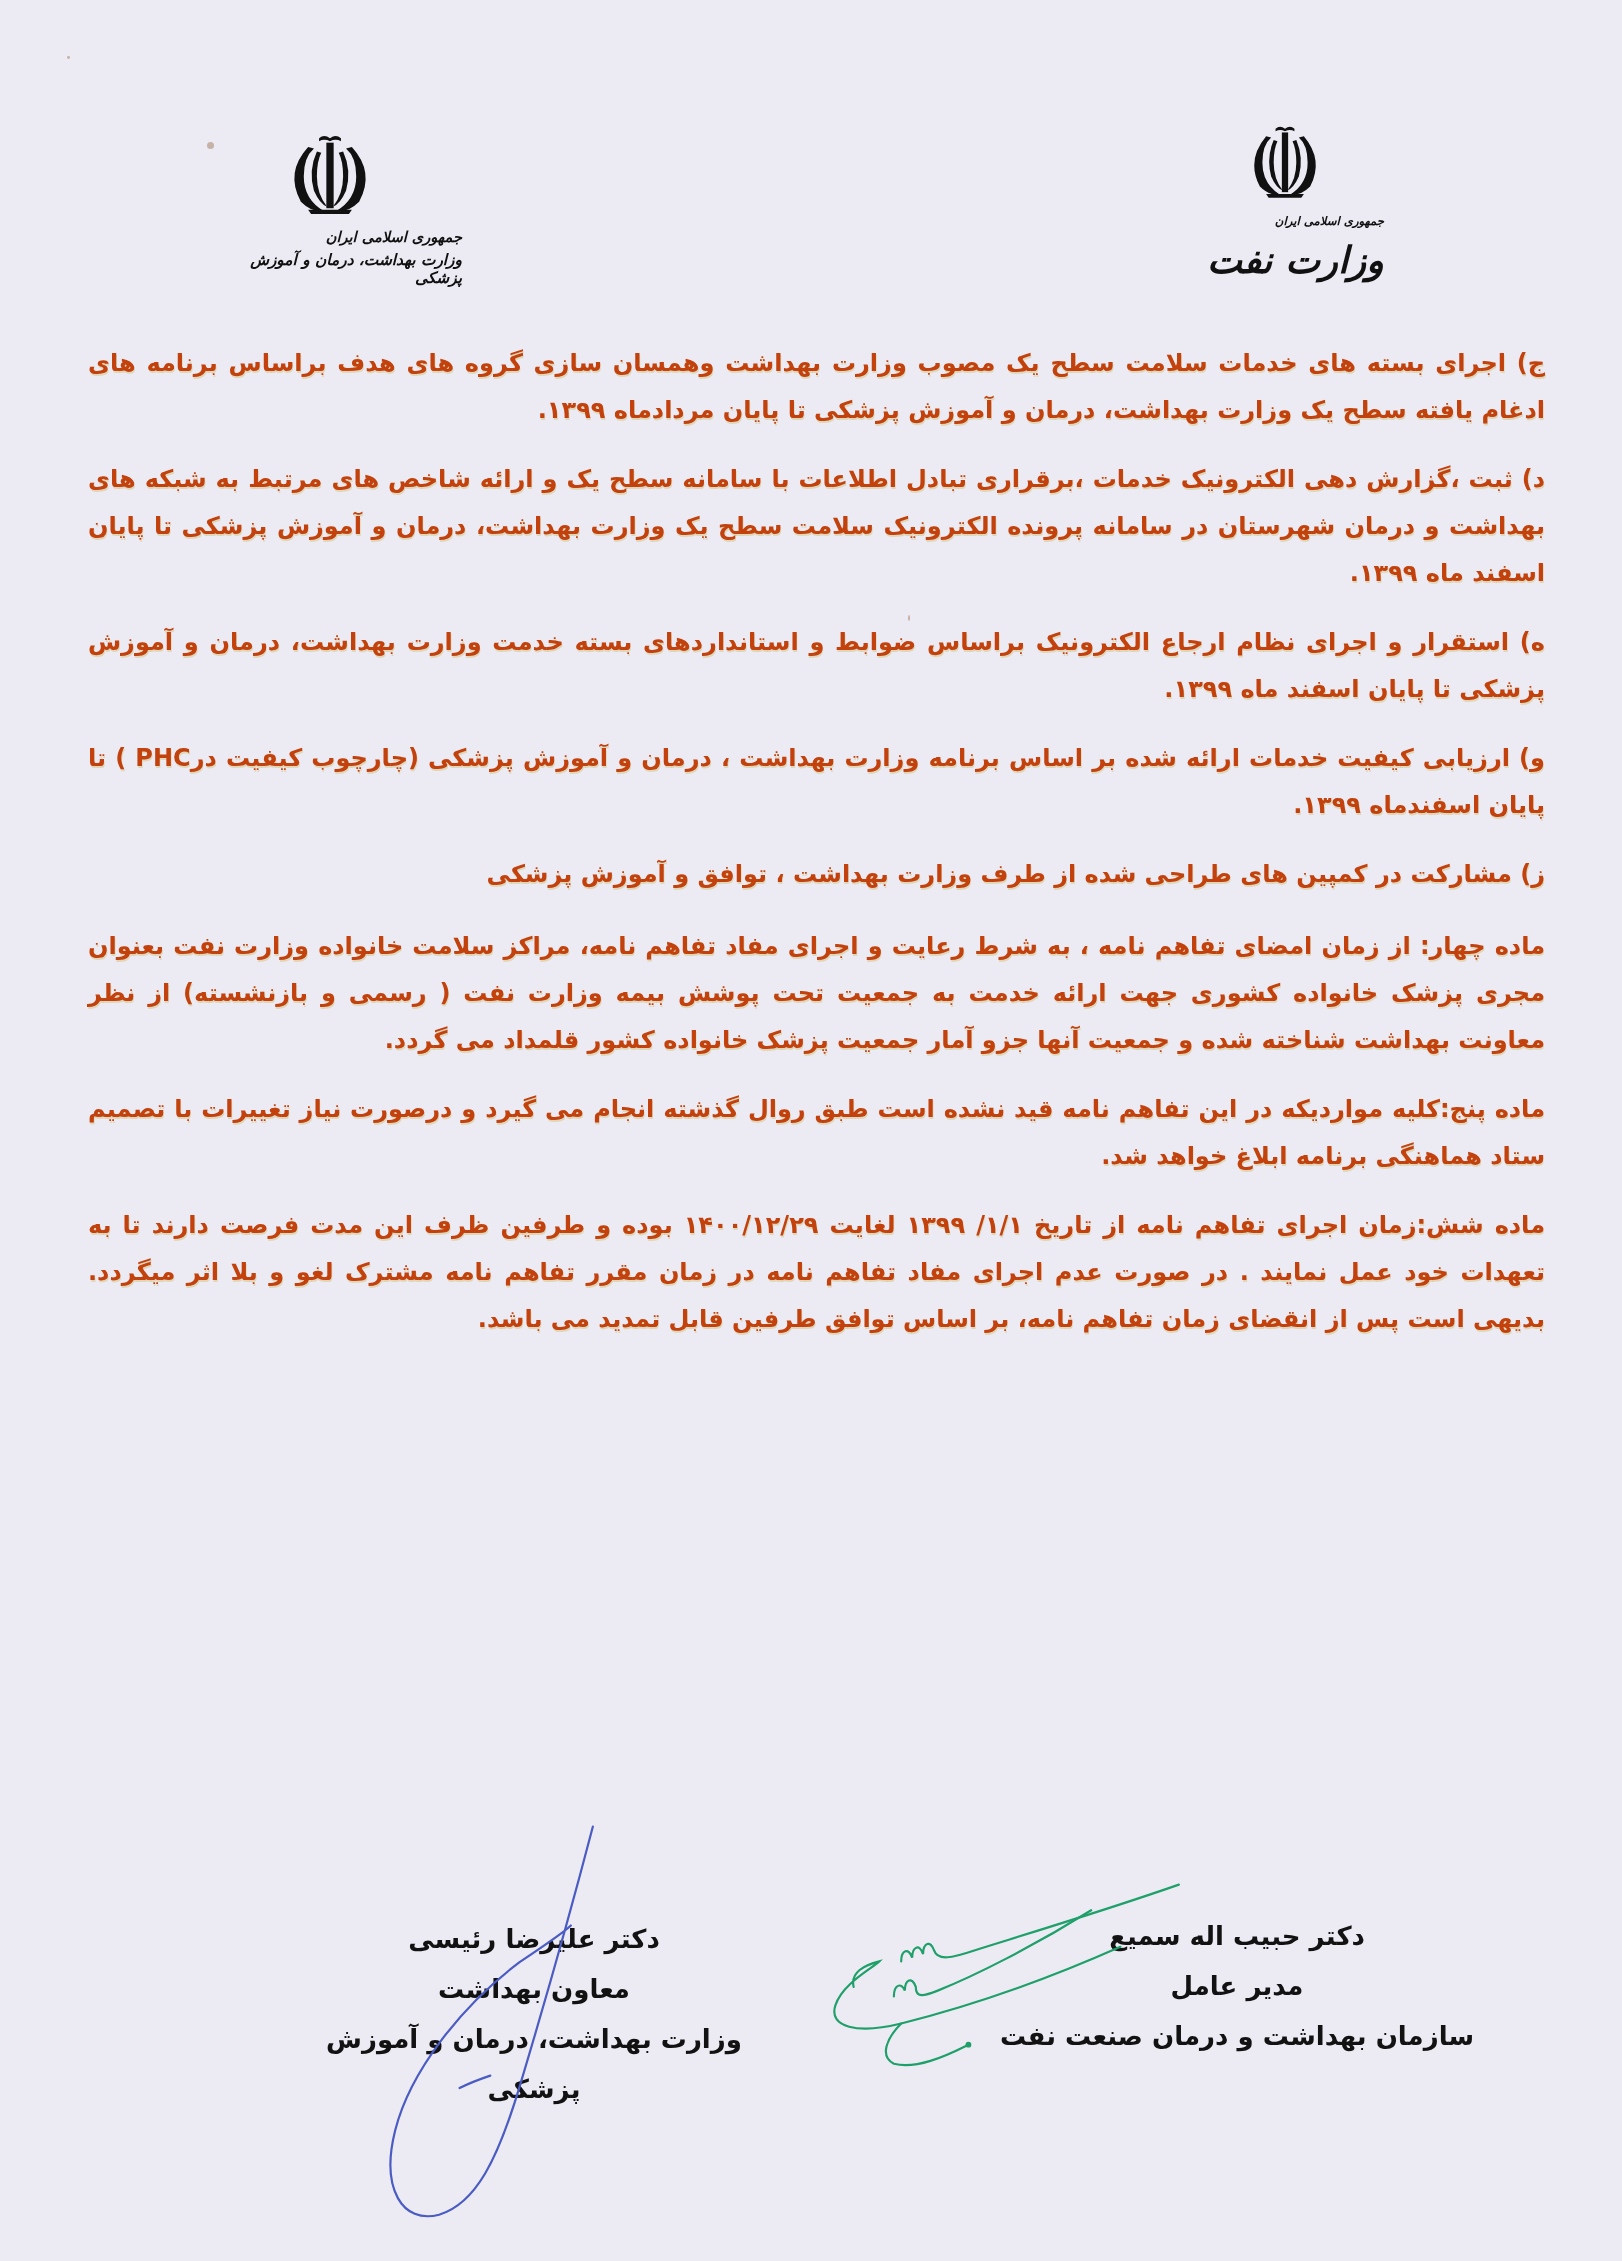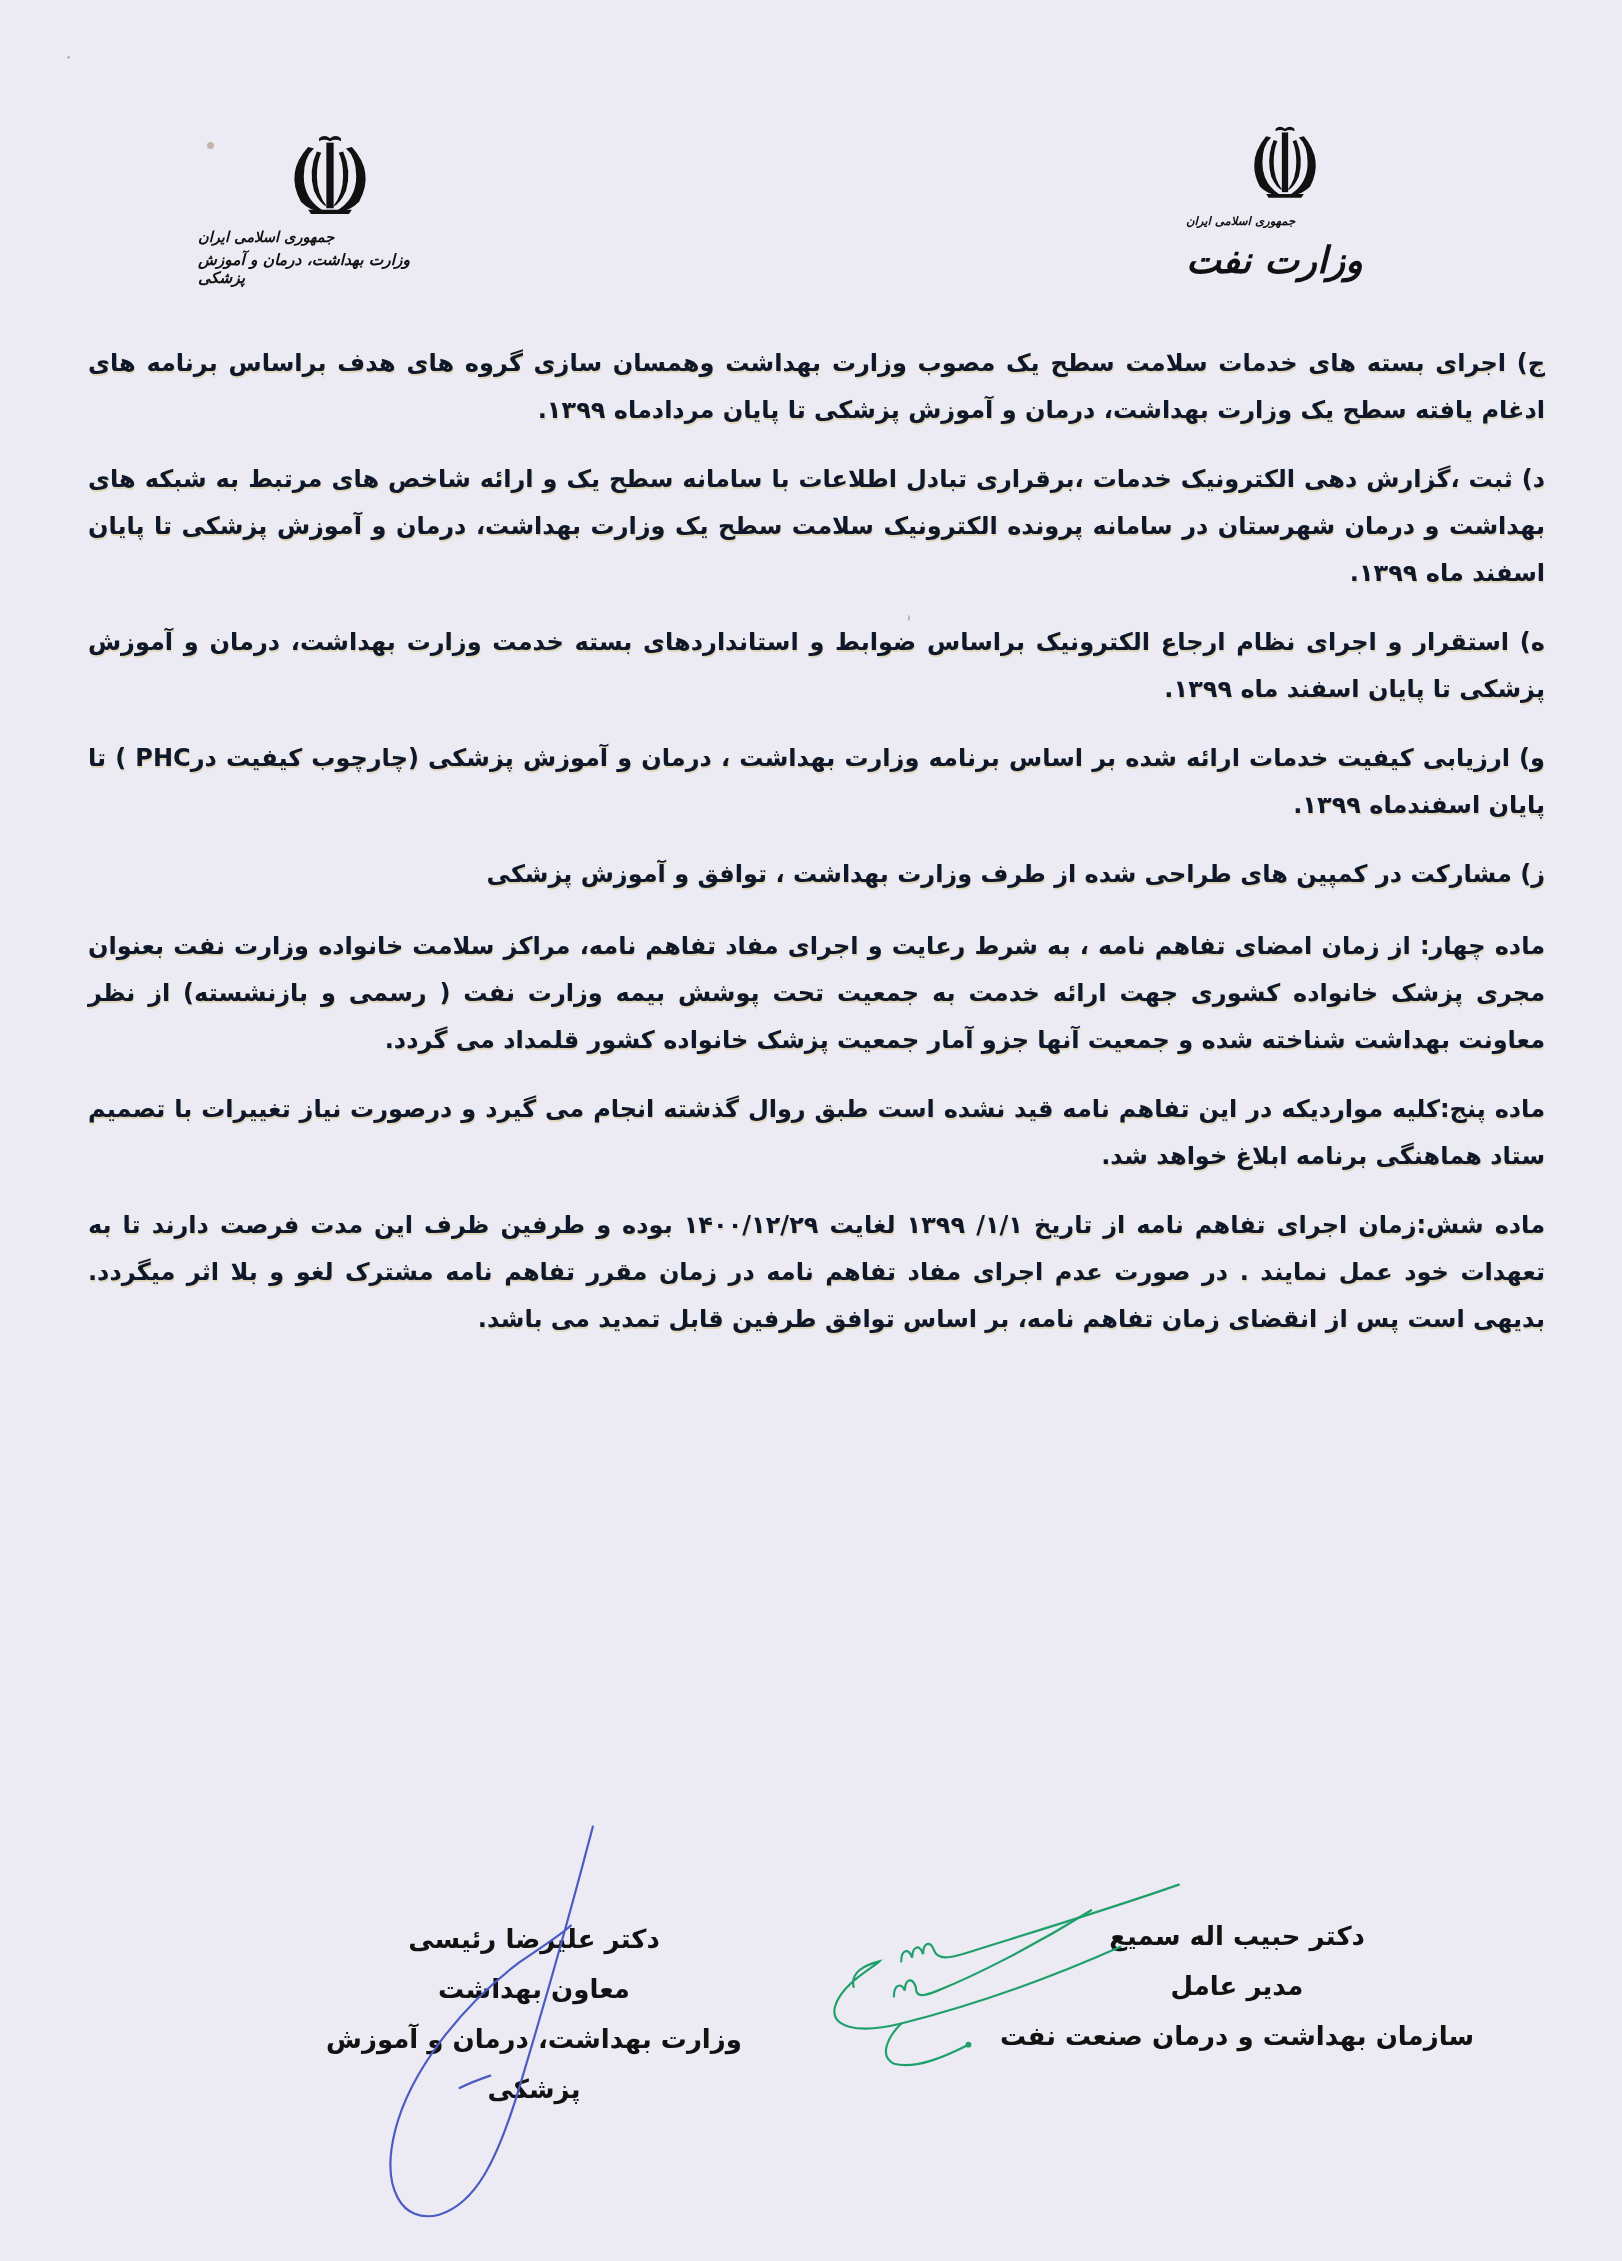--- a/index.html
+++ b/index.html
@@ -11,42 +11,42 @@
       overflow: hidden;
       font-family: "DejaVu Sans", sans-serif;
       color: #141414;
     }
     .page { position: absolute; inset: 0; }
 
     
     .speck { position: absolute; border-radius: 50%; background: #b89a88; opacity: .7; }
 
     
-    .emblem-block { position: absolute; text-align: left; color: #111; }
+    .emblem-block { position: absolute; text-align: right; color: #111; }
     .emblem-block.health { left: 198px; top: 132px; width: 264px; }
     .emblem-block.oil { left: 1186px; top: 117px; width: 198px; }
     .emblem svg { display: block; margin: 0 auto; }
     .emblem-line1 { font-family: "DejaVu Serif", serif; font-style: italic; font-weight: bold; font-size: 14.6px; margin-top: 4.4px; }
     .emblem-line2 { font-family: "DejaVu Serif", serif; font-style: italic; font-weight: bold; font-size: 15.4px; margin-top: 5.9px; }
     .emblem-block.oil .emblem-line1 { font-size: 11.7px; margin-top: 1.5px; }
     .emblem-block.oil .emblem-line2 { font-size: 37px; margin-top: 10px; }
 
     
     .body {
       position: absolute;
       left: 88px;
       top: 340px;
       width: 1457px;
       direction: rtl;
       text-align: justify;
       font-family: "DejaVu Sans", sans-serif;
       font-weight: bold;
       font-size: 24px;
       line-height: 47px;
-      color: #0f172a;
+      color: #c2410c;
       text-shadow: 0.7px 1.5px 0 #c8b24a55;
     }
     .para { margin: 0 0 22px 0; }
     .para .label { font-weight: bold; }
     .para.single { margin-bottom: 25px; }
 
     
     .sig-block {
       position: absolute;
       direction: rtl;

